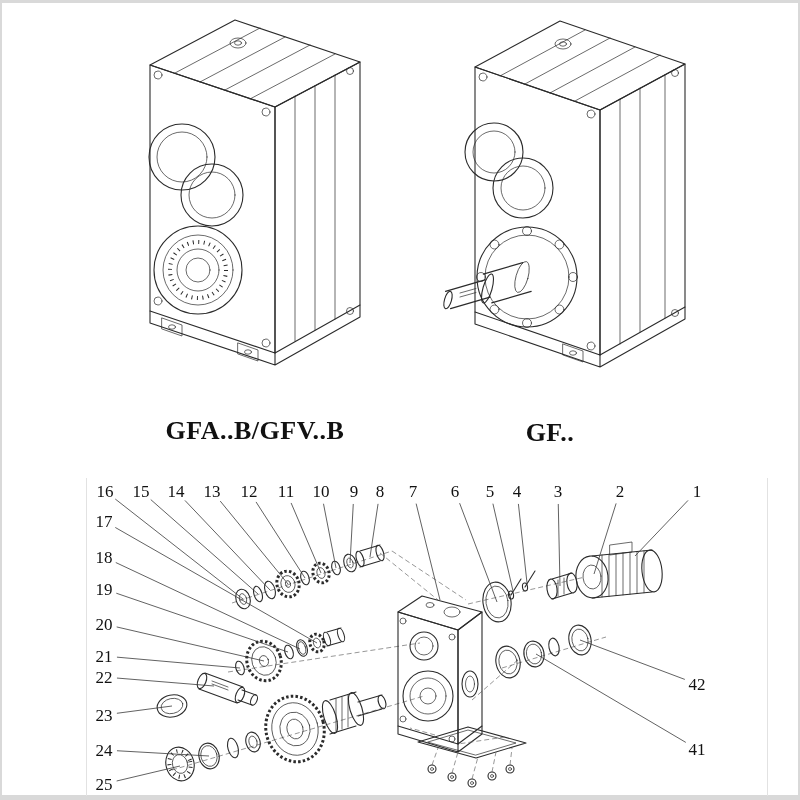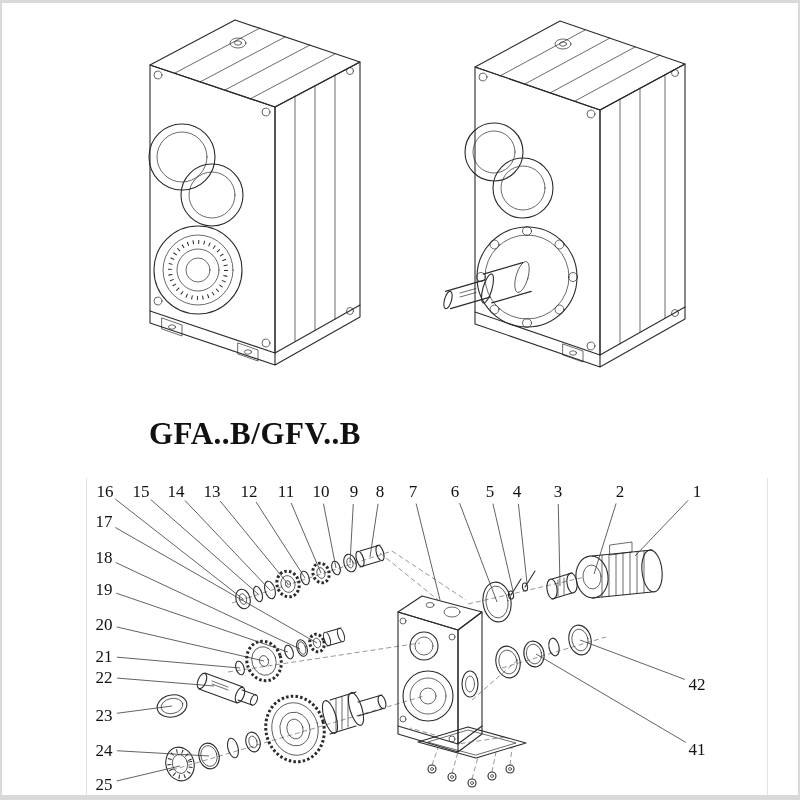--- a/index.html
+++ b/index.html
@@ -6,21 +6,21 @@
   body{
     width:800px;height:800px;position:relative;overflow:hidden;
     background:#ffffff;font-family:"Liberation Serif",serif;
   }
   .page{position:absolute;inset:0;background:#ffffff;}
   .edge{position:absolute;background:#d9d9d9;}
   .edge-line{position:absolute;background:#e2e2e2;width:1px;}
   svg.layer{position:absolute;left:0;top:0;}
   .model-label{
     position:absolute;font-weight:bold;color:#111;text-align:center;
-    font-size:31px;letter-spacing:.5px;font-family:"Liberation Serif",serif;
+    font-size:26px;letter-spacing:.5px;font-family:"Liberation Serif",serif;
     white-space:nowrap;
   }
   .outline{fill:none;stroke:#2b2b2b;stroke-width:1.1;stroke-linejoin:round;stroke-linecap:round;}
   .thin{fill:none;stroke:#2b2b2b;stroke-width:.7;stroke-linejoin:round;stroke-linecap:round;}
   .teeth{fill:none;stroke:#2b2b2b;stroke-width:3;stroke-dasharray:2.5 2.2;}
   .balls{fill:none;stroke:#2b2b2b;stroke-width:4;stroke-dasharray:1 4.5;}
   .dashed{fill:none;stroke:#6a6a6a;stroke-width:.7;stroke-dasharray:5 3;}
   .leader{stroke:#3a3a3a;stroke-width:.8;}
   .callout-num{font-size:17px;fill:#111;text-anchor:middle;font-family:"Liberation Serif",serif;}
 </style>
@@ -333,13 +333,14 @@
           <text x="104" y="790" class="callout-num">25</text>
           <line x1="684.832" y1="679.424" x2="580" y2="640" class="leader"></line>
           <text x="697" y="690" class="callout-num">42</text>
           <line x1="685.8038040140591" y1="742.3935489523951" x2="536" y2="654" class="leader"></line>
           <text x="697" y="755" class="callout-num">41</text>
         </g>
     </g>
   </svg>
 
   <div class="model-label" style="left:105px;top:416px;width:300px;">GFA..B/GFV..B</div>
+  <div class="model-label" style="left:430px;top:418px;width:240px;">GF..</div>
 </div>
 
 </body></html>

